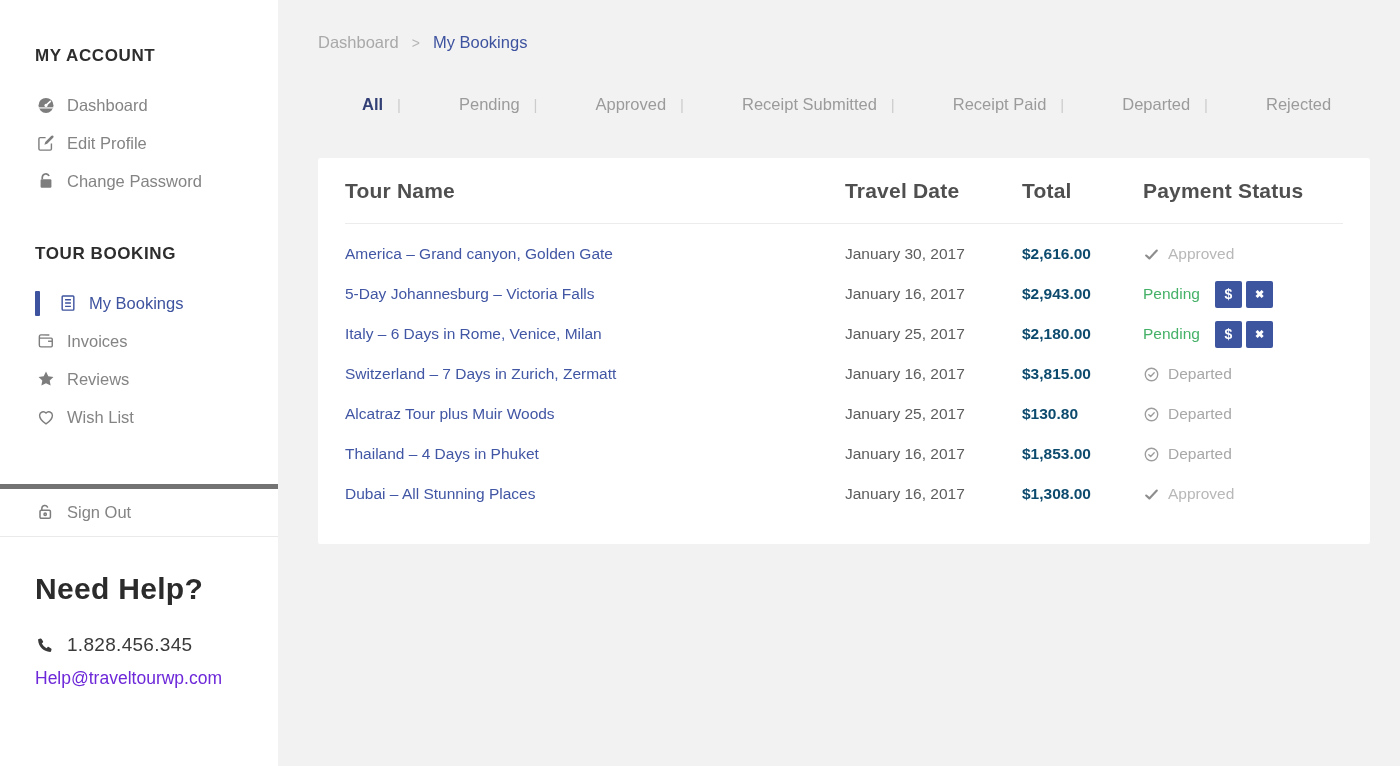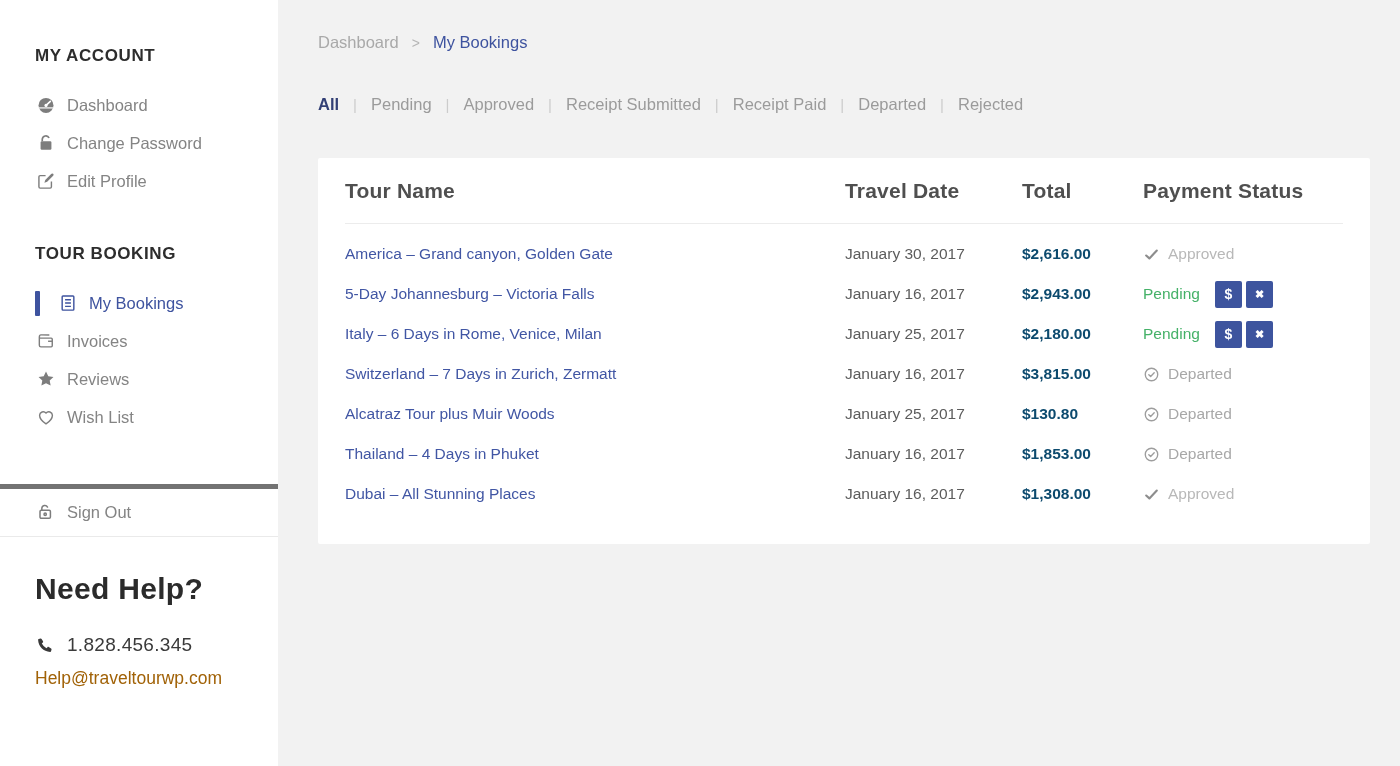--- a/index.html
+++ b/index.html
@@ -49,31 +49,31 @@
   .signout .icon { width: 21px; height: 21px; color: #7d7d7d; display: inline-flex; }
   .signout .icon svg { width: 20px; height: 20px; }
   .signout .label { margin-left: 11px; }
 
   .help { position: absolute; top: 572px; left: 35px; }
   .help-title { font-size: 30px; font-weight: bold; color: #2b2b2b; letter-spacing: 0.3px; }
   .phone-row { margin-top: 28px; display: flex; align-items: center; }
   .phone-row .icon { width: 19px; height: 19px; color: #3a3a3a; display: inline-flex; }
   .phone-row .icon svg { width: 19px; height: 19px; }
   .phone-number { margin-left: 13px; font-size: 19px; color: #3a3a3a; letter-spacing: 0.3px; }
-  .email-link { display: inline-block; margin-top: 12px; font-size: 17.5px; color: #a16207; text-decoration: none; cursor: pointer; }
+  .email-link { display: inline-block; margin-top: 12px; font-size: 17.5px; color: #6d28d9; text-decoration: none; cursor: pointer; }
 
   
   .main { position: absolute; left: 278px; top: 0; right: 0; padding-left: 40px; }
   .breadcrumb { margin-top: 33px; display: flex; align-items: center; font-size: 16.5px; }
   .crumb.parent { color: #a9a9a9; cursor: pointer; }
   .crumb-sep { color: #b5b5b5; margin: 0 13px; font-size: 14px; }
   .crumb.current { color: #3e539f; }
 
   .tabs { margin-top: 43px; display: flex; align-items: center; font-size: 16.5px; color: #9b9b9b; }
-  .tab { cursor: pointer; }
+  .tab { cursor: pointer; margin-left: 44px; }
   .tab.active { color: #323f75; font-weight: bold; }
   .tab-sep { margin: 0 14px; color: #cccccc; font-size: 15px; }
 
   .card {
     margin-top: 44px; width: 1052px;
     background: #ffffff; border-radius: 2px;
     padding: 0 27px 30px 27px;
   }
   .trow {
     display: grid;
@@ -121,35 +121,35 @@
               <circle cx="12" cy="12.5" r="9" fill="currentColor"></circle>
               <path d="M12 12.5 L17.2 7.6" stroke="#fff" stroke-width="2" stroke-linecap="round"></path>
               <circle cx="12" cy="12.5" r="1.9" fill="#fff"></circle>
               <path d="M3.5 15.5h17" stroke="#fff" stroke-width="1.4"></path>
             </svg>
           </span>
           <span class="label">Dashboard</span>
         </div>
         <div class="side-item">
           <span class="icon">
+            <svg viewBox="0 0 24 24" fill="none" stroke="currentColor" stroke-width="1.7">
+              <path d="M18.5 12.5V19a1.5 1.5 0 0 1-1.5 1.5H5A1.5 1.5 0 0 1 3.5 19V7A1.5 1.5 0 0 1 5 5.5h6.5"></path>
+              <path d="M20.6 3.4a1.7 1.7 0 0 1 0 2.4l-7.2 7.2-3.3 1 1-3.3 7.1-7.2a1.7 1.7 0 0 1 2.4-.1z" fill="currentColor" stroke="none"></path>
+            </svg>
+          </span>
+          <span class="label">Edit Profile</span>
+        </div>
+        <div class="side-item">
+          <span class="icon">
             <svg viewBox="0 0 24 24">
               <path d="M7.5 10V7.8A4.3 4.3 0 0 1 15.7 6" fill="none" stroke="currentColor" stroke-width="2"></path>
               <rect x="5.5" y="10" width="13" height="10" rx="1.5" fill="currentColor"></rect>
             </svg>
           </span>
           <span class="label">Change Password</span>
-        </div>
-        <div class="side-item">
-          <span class="icon">
-            <svg viewBox="0 0 24 24" fill="none" stroke="currentColor" stroke-width="1.7">
-              <path d="M18.5 12.5V19a1.5 1.5 0 0 1-1.5 1.5H5A1.5 1.5 0 0 1 3.5 19V7A1.5 1.5 0 0 1 5 5.5h6.5"></path>
-              <path d="M20.6 3.4a1.7 1.7 0 0 1 0 2.4l-7.2 7.2-3.3 1 1-3.3 7.1-7.2a1.7 1.7 0 0 1 2.4-.1z" fill="currentColor" stroke="none"></path>
-            </svg>
-          </span>
-          <span class="label">Edit Profile</span>
         </div>
       </div>
       <div class="side-section">
         <h3 class="side-title">TOUR BOOKING</h3>
         <div class="side-item active">
           <span class="active-bar"></span>
           <span class="icon">
             <svg viewBox="0 0 24 24" fill="none" stroke="currentColor" stroke-width="1.7">
               <rect x="5" y="3.5" width="14" height="17" rx="1"></rect>
               <path d="M8.5 8h7M8.5 12h7M8.5 16h7"></path>

